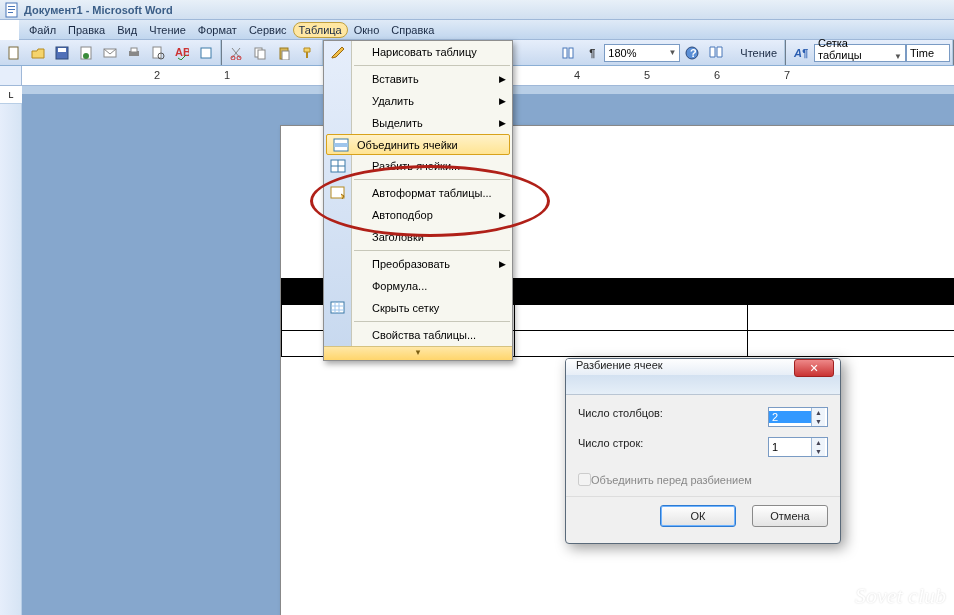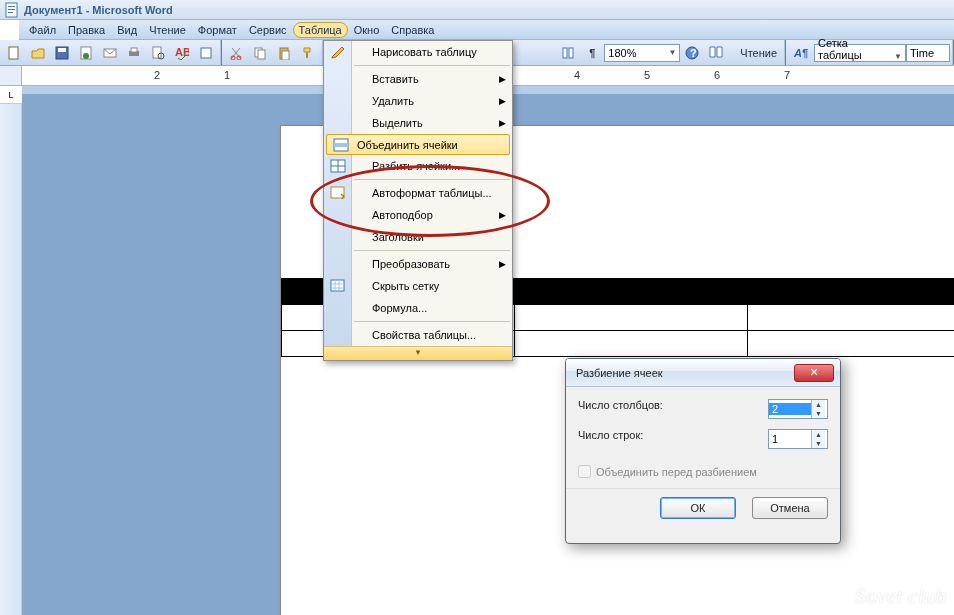--- a/index.html
+++ b/index.html
@@ -75,42 +75,42 @@
   }
   
   
   .dialog {
     position:absolute; left:565px; top:358px; width:276px; height:186px;
     border:1px solid #5a6a7a; background:#f0f0f0;
     box-shadow: 4px 4px 14px rgba(0,0,0,0.4);
     border-radius:4px; overflow:hidden; z-index:30;
   }
   .dialog .dlg-title {
-    height:28px;
+    height:36px;
     background: linear-gradient(#fefefe,#e7eef7 45%,#d3e1f1 46%,#e6eff8);
     border-bottom:1px solid #b9c5d3;
-    display:flex; align-items:center;
+    display:flex; align-items:flex-start;
     padding:0 6px 0 10px;
     font-size:12px; color:#222;
   }
   .dlg-title .closebtn {
     margin-left:auto; width:40px; height:18px;
     background: linear-gradient(#e88,#c93333);
     border:1px solid #a02020; border-radius:3px;
     color:#fff; display:flex; align-items:center; justify-content:center;
   }
   .dialog .body { padding:12px 12px 8px 12px; }
   .frow { display:flex; align-items:flex-start; margin-bottom:10px; }
   .frow .flabel { flex:1; color:#222; }
   .spin { width:60px; height:20px; border:1px solid #7a9bc4; background:#fff; display:flex; align-items:center; }
   .spin input { width:42px; border:none; outline:none; font-size:11px; padding:0 3px; }
   .spin input.sel { background:#3399ff; color:#fff; }
   .spin .arrs { width:14px; display:flex; flex-direction:column; border-left:1px solid #a0b8d4; }
   .spin .arrs span { height:9px; font-size:7px; line-height:9px; text-align:center; background:#eef4fb; color:#445; }
-  .chkrow { display:flex; align-items:flex-end; gap:5px; color:#888; margin-top:16px; }
+  .chkrow { display:flex; align-items:flex-end; color:#888; margin-top:16px; }
   .chkrow input[type=checkbox] { width:13px; height:13px; }
   .dlg-sep { border-top:1px solid #ddd; margin:10px -12px 8px -12px; }
   .btnrow { display:flex; justify-content:flex-end; gap:16px; }
   .btnrow button {
     width:76px; height:22px;
     border:1px solid #8a8a8a; border-radius:3px;
     background: linear-gradient(#fefefe,#e4e4e4);
     font-size:11px; color:#222;
   }
   .btnrow button.default { border:1px solid #2e7bd1; box-shadow: 0 0 0 1px #6fb3ff inset; }
@@ -387,34 +387,34 @@
     </li>
     <li>
       <span class="label">Заголовки</span>
     </li>
     <li class="sep"></li>
     <li>
       <span class="label">Преобразовать</span>
       <span class="arrow">▶</span>
     </li>
     <li>
+      <span class="label">Формула...</span>
+    </li>
+    <li>
       <span class="mi-icon">
           <svg width="16" height="14">
             <rect x="1" y="1" width="13" height="11" fill="#fff" stroke="#3d7aa8"></rect>
             <line x1="5" y1="1" x2="5" y2="12" stroke="#9ec5ec"></line>
             <line x1="9" y1="1" x2="9" y2="12" stroke="#9ec5ec"></line>
             <line x1="1" y1="5" x2="14" y2="5" stroke="#9ec5ec"></line>
             <line x1="1" y1="9" x2="14" y2="9" stroke="#9ec5ec"></line>
           </svg>
         </span>
       <span class="label">Скрыть сетку</span>
     </li>
-    <li>
-      <span class="label">Формула...</span>
-    </li>
     <li class="sep"></li>
     <li>
       <span class="label">Свойства таблицы...</span>
     </li>
   </ul>
   <div class="expand"></div>
 </div>
 
 <div class="redcircle"></div>
 

